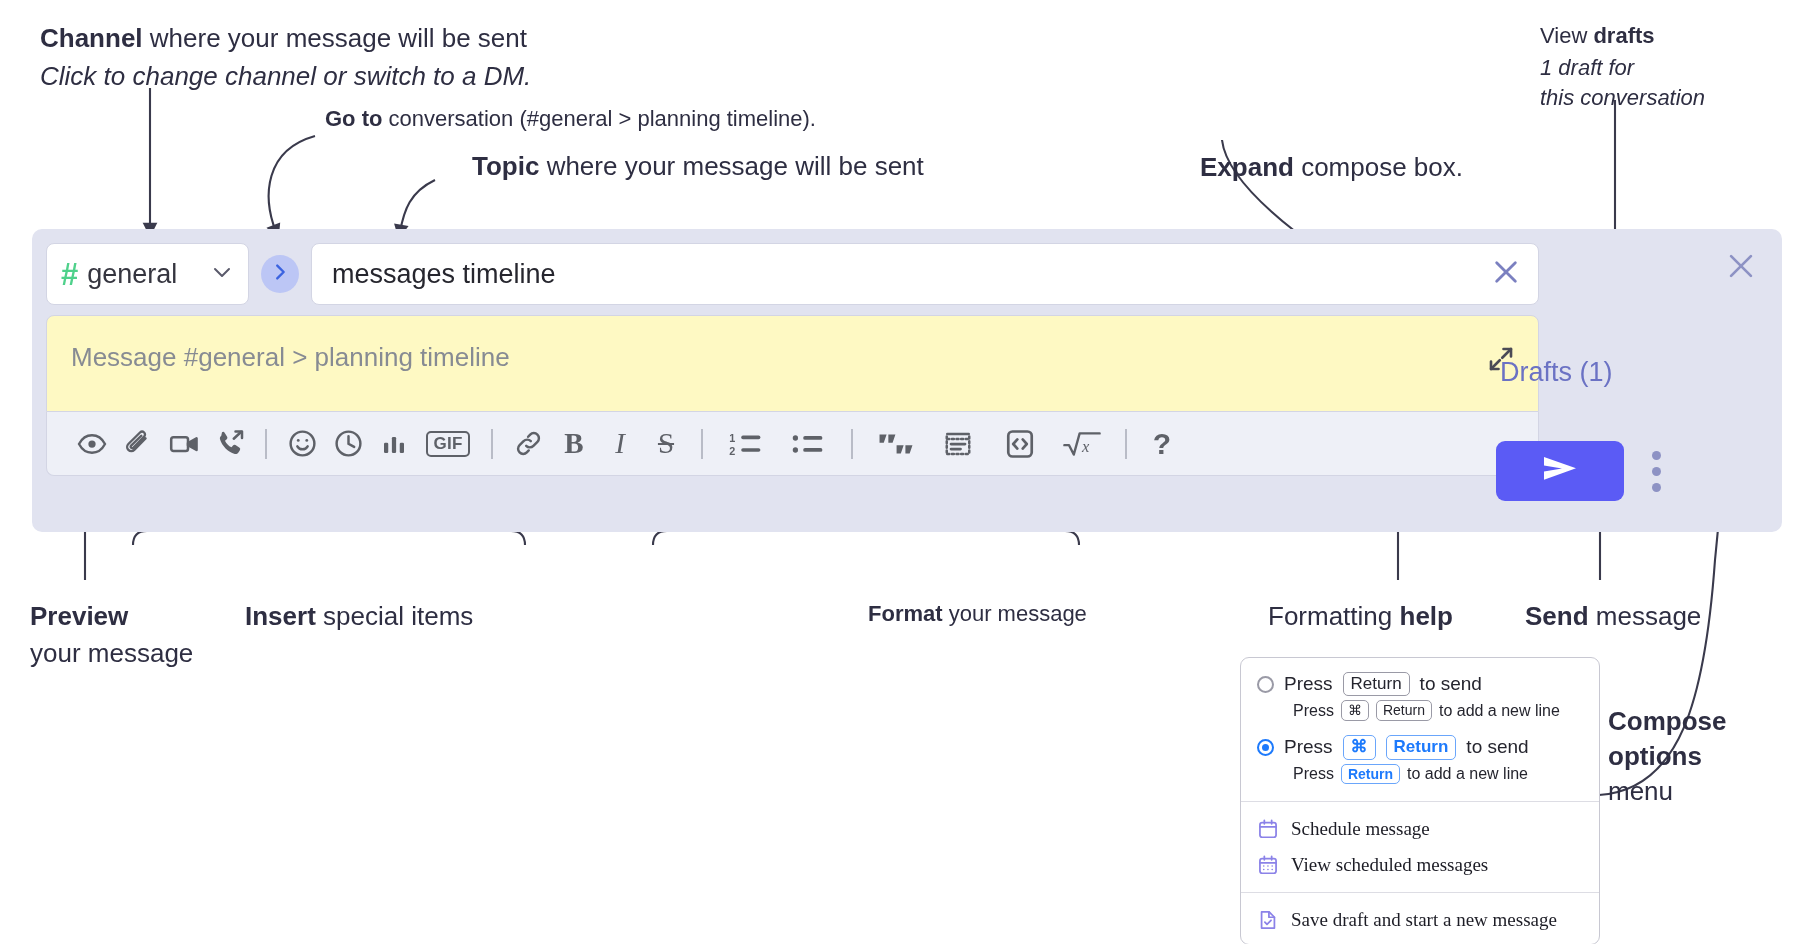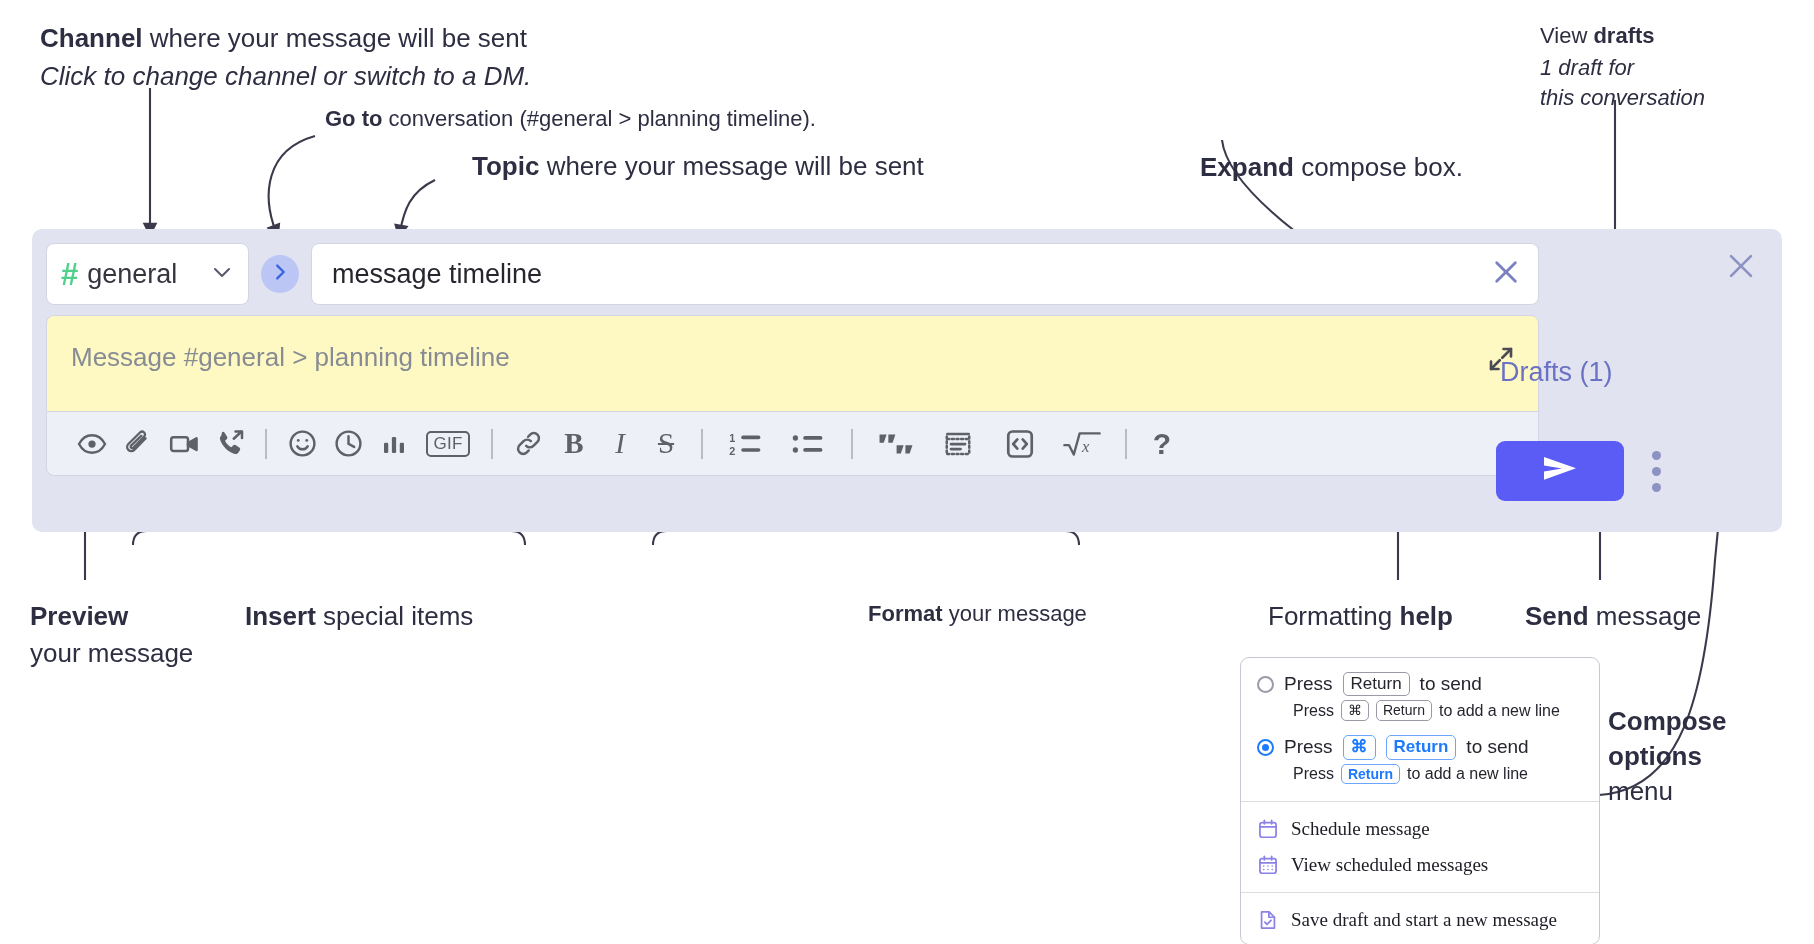--- a/index.html
+++ b/index.html
@@ -51,21 +51,21 @@
   .toolbar{
     background:#eef0f7;border:1px solid #d3d5e4;border-top:none;
     border-bottom-left-radius:8px;border-bottom-right-radius:8px;
     height:64px;display:flex;align-items:center;padding-left:22px;box-sizing:border-box;
   }
   .tb{width:46px;height:46px;display:flex;align-items:center;justify-content:center;color:#5e6168;}
   .tb.wide{width:62px;}
   .sep{width:2px;height:30px;background:#b9bcc7;margin:0 12px;flex:none;}
   .gif-box{
     border:2.4px solid #5e6168;border-radius:5px;padding:1px 5px;
-    font-size:17px;font-weight:400;letter-spacing:.3px;color:#5e6168;
+    font-size:17px;font-weight:700;letter-spacing:.3px;color:#5e6168;
   }
   .qmark{font-size:30px;font-weight:700;color:#5e6168;}
 
   .right-pane{position:absolute;right:0;top:0;width:300px;height:303px;}
   .pane-close{position:absolute;right:24px;top:20px;color:#8d92c4;}
   .drafts-link{position:absolute;left:18px;top:128px;font-size:27px;color:#6b72c4;}
   .send-btn{
     position:absolute;left:14px;top:212px;width:128px;height:60px;border-radius:9px;
     background:#5b5bf5;display:flex;align-items:center;justify-content:center;
   }
@@ -157,21 +157,21 @@
 
       <div class="goto-btn">
         <span>
           <svg width="22" height="22" viewBox="0 0 24 24" fill="none" stroke="#3b63e0" stroke-width="2.6" stroke-linecap="round" stroke-linejoin="round">
               <polyline points="9,5 16,12 9,19"></polyline>
             </svg>
         </span>
       </div>
 
       <div class="topic-box">
-        <span class="topic-val">message timeline</span>
+        <span class="topic-val">messages timeline</span>
         <span class="topic-clear">
           <svg width="32" height="32" viewBox="0 0 24 24" fill="none" stroke="#7b80c0" stroke-width="2.1" stroke-linecap="round">
               <line x1="5" y1="5" x2="19" y2="19"></line>
               <line x1="19" y1="5" x2="5" y2="19"></line>
             </svg>
         </span>
       </div>
     </div>
 
     <div class="msg-area">

